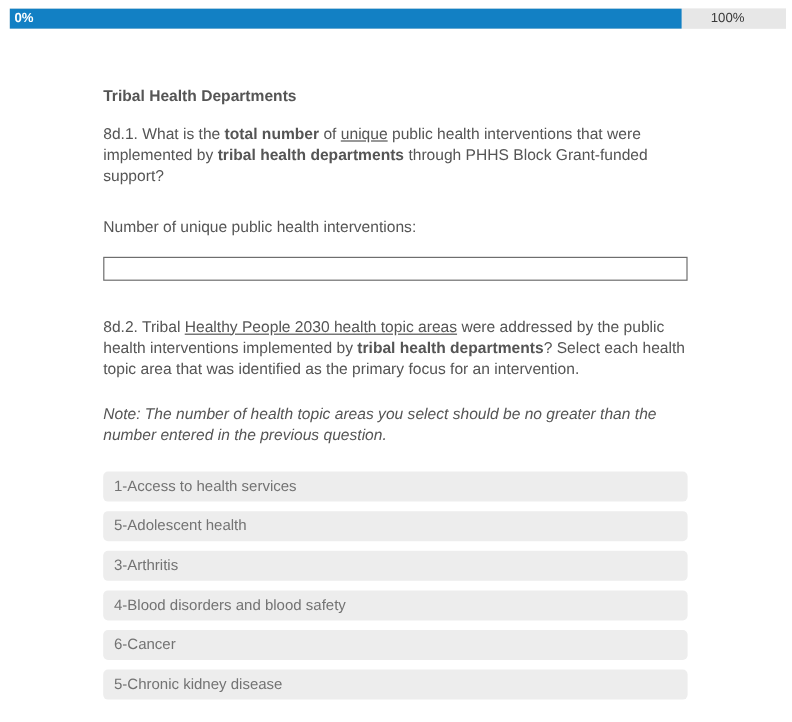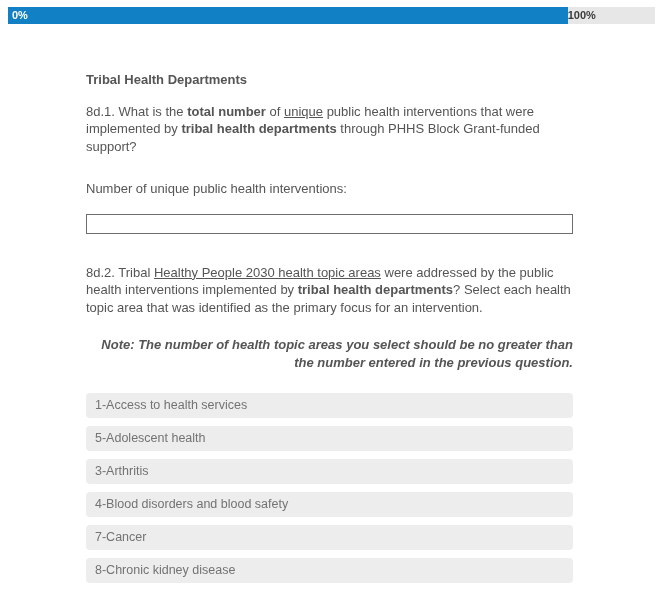--- a/index.html
+++ b/index.html
@@ -25,24 +25,24 @@
     color: #ffffff;
     font-size: 11px;
     font-weight: bold;
     line-height: 17px;
     padding-left: 4px;
     width: 86.5%;
     white-space: nowrap;
   }
   .progress-rest {
     flex: 1;
-    text-align: left;
+    text-align: center;
     color: #3a3a3a;
     font-size: 11px;
-    font-weight: bold;
+    font-weight: normal;
     line-height: 17px;
     padding-right: 10px;
     white-space: nowrap;
   }
   
   .content {
     margin-left: 86px;
     width: 487px;
     font-size: 13px;
     line-height: 17.5px;
@@ -67,23 +67,22 @@
     font-family: "Liberation Sans", sans-serif;
     font-size: 13px;
     color: #555555;
     padding: 0 4px;
     border-radius: 0;
     display: block;
   }
   .question-2 { margin-top: 30px; }
   .note {
     margin-top: 20px;
-    font-weight: bold;
+    font-weight: normal;
     font-style: italic;
-    text-align: right;
   }
   .topics { margin-top: 22px; }
   .topic {
     height: 25px;
     line-height: 25px;
     background: #ededed;
     border-radius: 4px;
     padding: 0 9px;
     margin-bottom: 8px;
     font-size: 12.5px;
@@ -117,18 +116,18 @@
 
   <p class="question question-2"><span>8d.2. Tribal </span><span class="it-ul">Healthy People 2030 health topic areas</span><span> were addressed by the public health interventions implemented by </span><span class="bold">tribal health departments</span><span>? Select each health topic area that was identified as the primary focus for an intervention.</span></p>
 
   <p class="note">Note: The number of health topic areas you select should be no greater than the number entered in the previous question.</p>
 
   <div class="topics">
     <div class="topic">1-Access to health services</div>
     <div class="topic">5-Adolescent health</div>
     <div class="topic">3-Arthritis</div>
     <div class="topic">4-Blood disorders and blood safety</div>
-    <div class="topic">7-Cancer</div>
-    <div class="topic">8-Chronic kidney disease</div>
+    <div class="topic">6-Cancer</div>
+    <div class="topic">5-Chronic kidney disease</div>
 
   </div>
 
 </div>
 
 </body></html>

